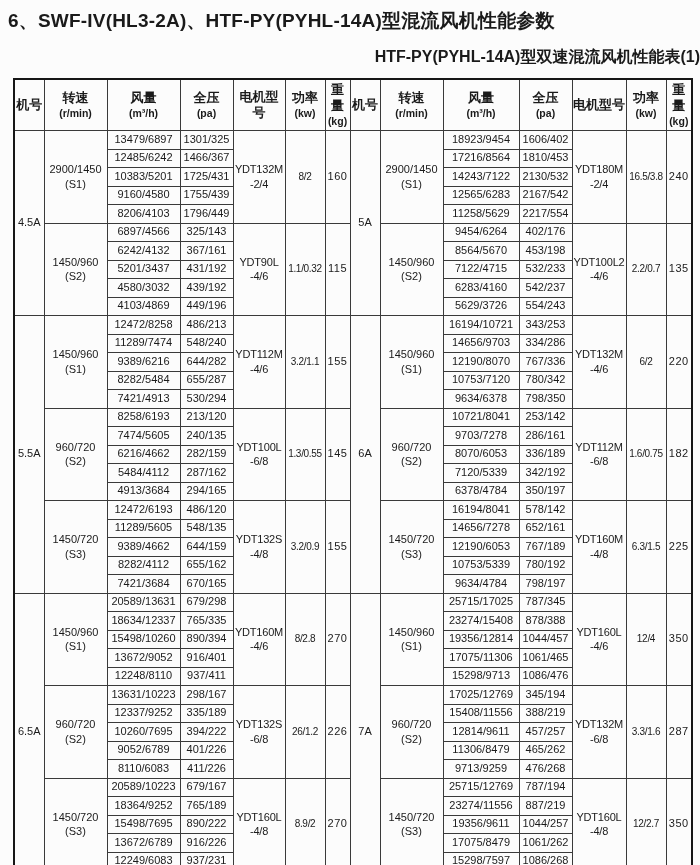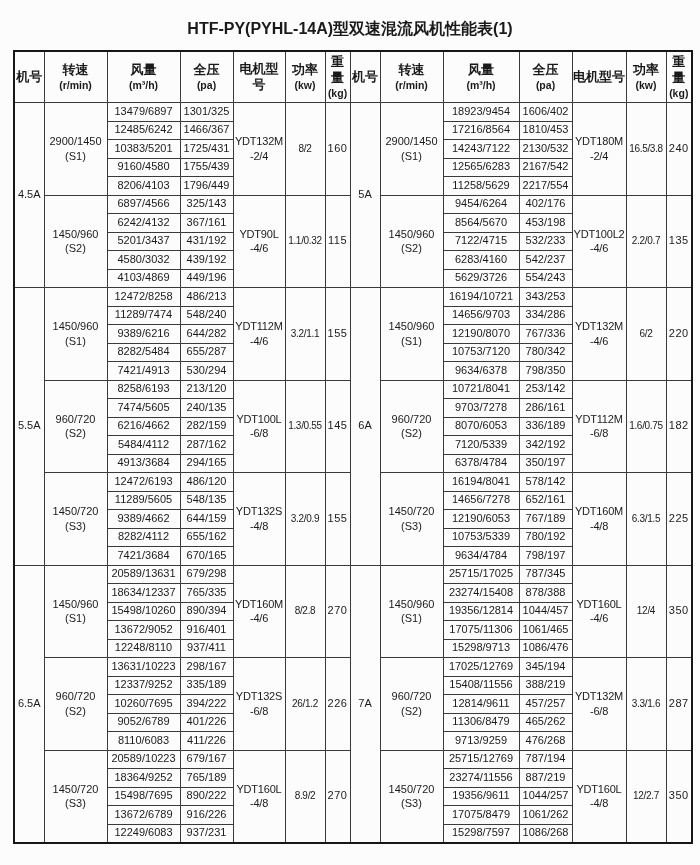--- a/index.html
+++ b/index.html
@@ -14,21 +14,21 @@
   .title {
     font-size: 19px;
     font-weight: bold;
     margin: 2px 0 0 8px;
     letter-spacing: 0.2px;
     white-space: nowrap;
   }
   .subtitle {
     font-size: 16px;
     font-weight: bold;
-    text-align: center;
+    text-align: right;
     margin-top: 13px;
   }
   table.perf {
     border-collapse: collapse;
     table-layout: fixed;
     width: 676px;
     margin: 10px 0 0 13px;
     border: 2px solid #161616;
   }
   .perf th, .perf td {
@@ -57,20 +57,21 @@
   .perf td.model   { font-size: 11px; }
   .perf td.speed   { white-space: pre-line; line-height: 1.3; }
   .perf td.motor   { white-space: pre-line; line-height: 1.3; letter-spacing: -0.2px; margin-top: 40px; }
   .perf td.power   { font-size: 10px; letter-spacing: -0.3px; }
   .perf td.weight  { font-size: 11px; letter-spacing: 0.5px; }
 </style>
 </head>
 <body>
 
 <div class="page">
+  <div class="title">6、SWF-IV(HL3-2A)、HTF-PY(PYHL-14A)型混流风机性能参数</div>
   <div class="subtitle">HTF-PY(PYHL-14A)型双速混流风机性能表(1)</div>
 
   <table class="perf">
     <colgroup>
       <col style="width:30px">
         <col style="width:63px">
         <col style="width:73px">
         <col style="width:53px">
         <col style="width:52px">
         <col style="width:40px">

